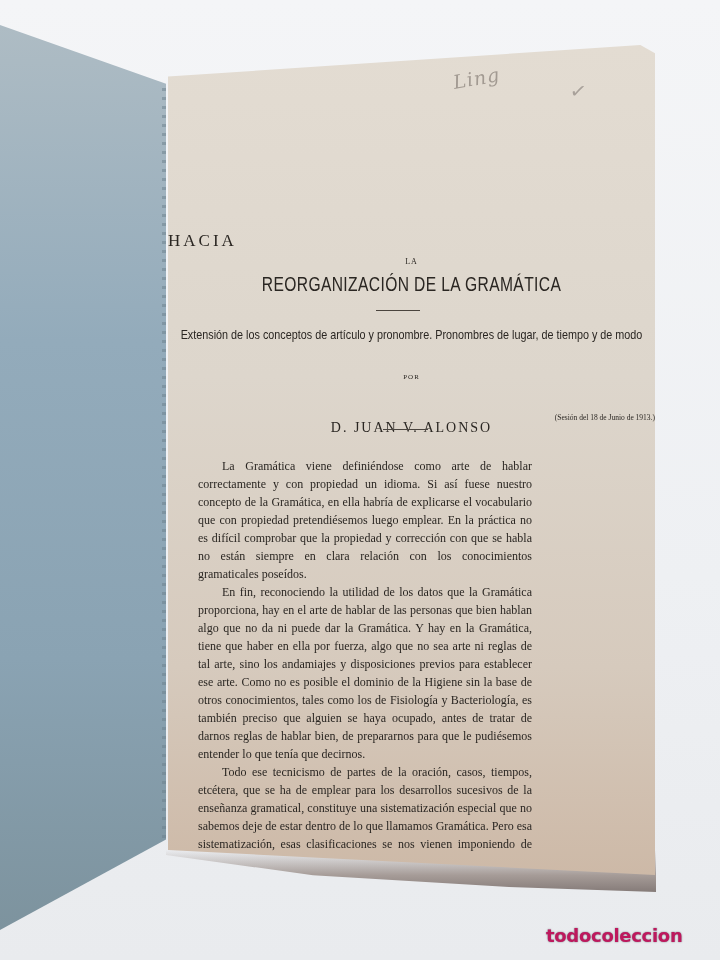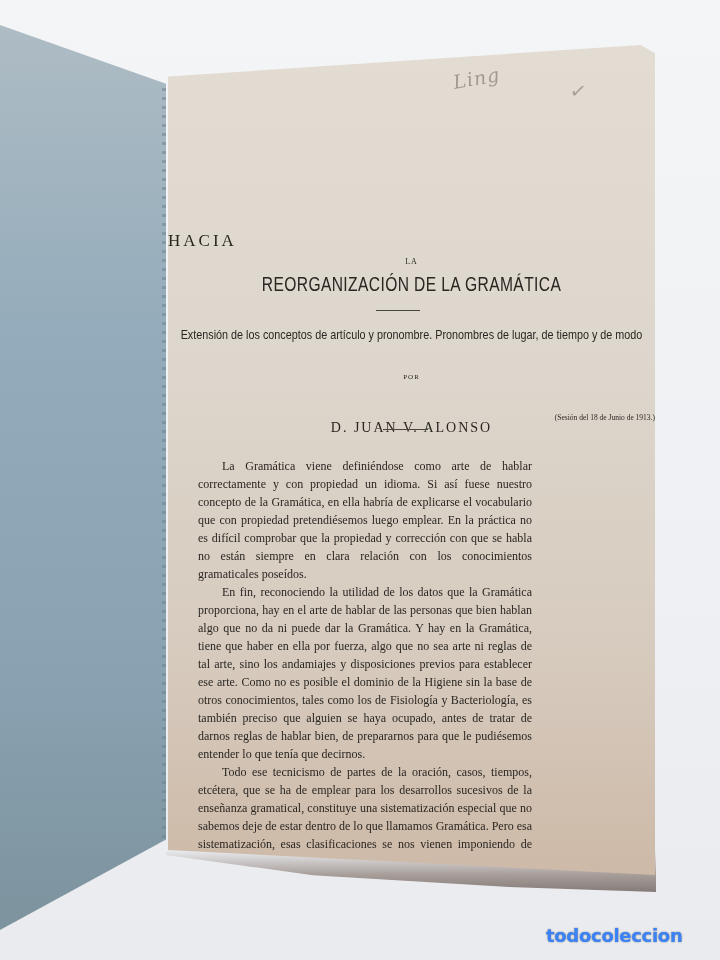--- a/index.html
+++ b/index.html
@@ -53,21 +53,21 @@
   .author { position:absolute; left:0; width:100%; top:345px; text-align:center; font-size:14px; letter-spacing:2px;margin-top:30px; }
   .session { position:absolute; left:0; width:100%; top:368px; text-align:right; font-size:7.5px; }
   .rule2 { position:absolute; left:215px; top:384px; width:45px; height:1px; background:#4a443e; }
   .body {
     position:absolute; left:30px; top:412px; width:334px;
     font-size:12px; line-height:18px; text-align:justify;
   }
   .body p { margin:0; text-indent:2em; }
   .watermark {
     position:absolute; left:546px; top:925px; font-family:"DejaVu Sans", sans-serif;
-    font-weight:bold; font-size:18px; color:#3b82f6; letter-spacing:-.3px;
+    font-weight:bold; font-size:18px; color:#be185d; letter-spacing:-.3px;
     text-shadow: 0 0 2px #9aa0a8, 0 0 1px #8a9098;
   }
 </style>
 </head>
 <body>
 
 <div class="cover"></div>
 <div class="page-shadow"></div>
 
 <div class="page">

